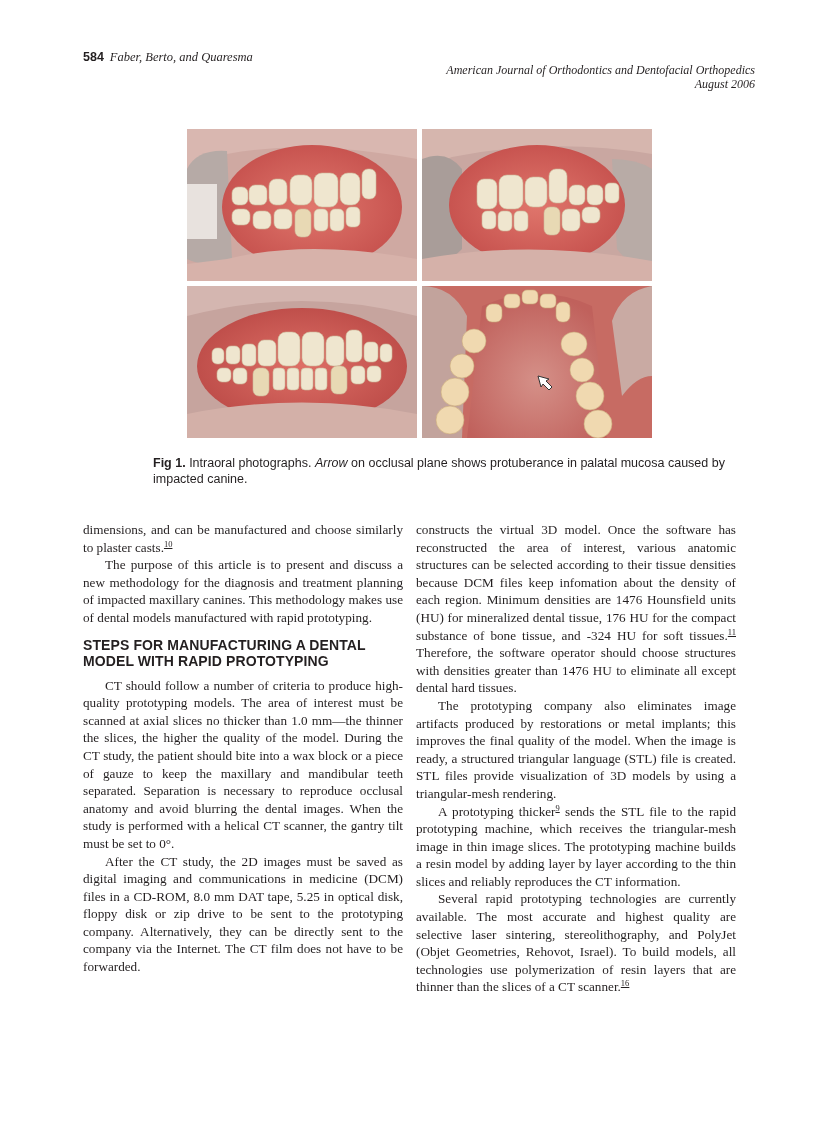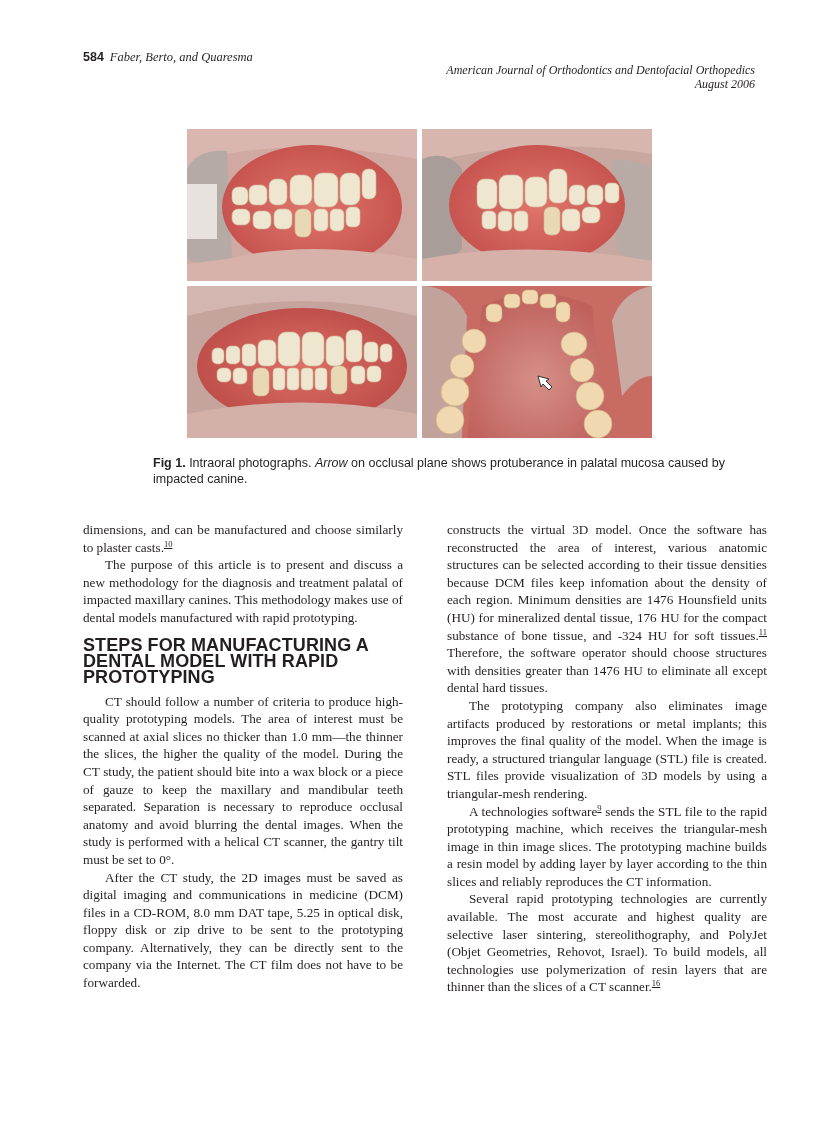--- a/index.html
+++ b/index.html
@@ -20,25 +20,25 @@
   .p3 { left: 0; top: 157px; width: 230px; height: 152px; }
   .p4 { left: 235px; top: 157px; width: 230px; height: 152px; }
 
   
   .caption { position: absolute; left: 137px; top: 455px; width: 580px; font-family: "Liberation Sans", sans-serif; font-size: 12.5px; line-height: 16px; margin-left: 16px; }
   .caption .lbl { font-weight: bold; }
 
   
   .col { position: absolute; top: 521px; width: 320px; font-family: "Liberation Serif", serif; font-size: 13.2px; line-height: 17.6px; text-align: justify; }
   .col-left { left: 83px; }
-  .col-right { left: 447px; }
+  .col-right { left: 416px; }
   .col p { margin: 0; text-indent: 0; }
   .col p.ind { text-indent: 22px; }
   .col sup { font-size: 8.5px; line-height: 0; vertical-align: 5px; text-decoration: underline; }
-  .col h2 { font-family: "Liberation Sans", sans-serif; font-weight: bold; font-size: 18px; line-height: 16px; margin: 10px 0 8px 0; text-align: left; letter-spacing: 0.1px; }
+  .col h2 { font-family: "Liberation Sans", sans-serif; font-weight: bold; font-size: 14px; line-height: 16px; margin: 10px 0 8px 0; text-align: left; letter-spacing: 0.1px; }
 </style>
 </head>
 <body>
 
 <div class="page">
 
   <div class="hdr-left">
     <span class="pg">584</span><span class="authors">Faber, Berto, and Quaresma</span>
   </div>
   <div class="hdr-right">
@@ -186,26 +186,26 @@
 
   <div class="caption">
     <span class="lbl">Fig 1.</span>
     <span>Intraoral photographs.</span>
     <i>Arrow</i>
     <span>on occlusal plane shows protuberance in palatal mucosa caused by impacted canine.</span>
   </div>
 
   <div class="col col-left">
     <p><span>dimensions, and can be manufactured and choose similarly to plaster casts.</span><sup>10</sup></p>
-    <p class="ind">The purpose of this article is to present and discuss a new methodology for the diagnosis and treatment palatal of impacted maxillary canines. This methodology makes use of dental models manufactured with rapid prototyping.</p>
+    <p class="ind">The purpose of this article is to present and discuss a new methodology for the diagnosis and treatment planning of impacted maxillary canines. This methodology makes use of dental models manufactured with rapid prototyping.</p>
     <h2>STEPS FOR MANUFACTURING A DENTAL MODEL WITH RAPID PROTOTYPING</h2>
     <p class="ind">CT should follow a number of criteria to produce high-quality prototyping models. The area of interest must be scanned at axial slices no thicker than 1.0 mm—the thinner the slices, the higher the quality of the model. During the CT study, the patient should bite into a wax block or a piece of gauze to keep the maxillary and mandibular teeth separated. Separation is necessary to reproduce occlusal anatomy and avoid blurring the dental images. When the study is performed with a helical CT scanner, the gantry tilt must be set to 0°.</p>
     <p class="ind">After the CT study, the 2D images must be saved as digital imaging and communications in medicine (DCM) files in a CD-ROM, 8.0 mm DAT tape, 5.25 in optical disk, floppy disk or zip drive to be sent to the prototyping company. Alternatively, they can be directly sent to the company via the Internet. The CT film does not have to be forwarded.</p>
   </div>
 
   <div class="col col-right">
     <p><span>constructs the virtual 3D model. Once the software has reconstructed the area of interest, various anatomic structures can be selected according to their tissue densities because DCM files keep infomation about the density of each region. Minimum densities are 1476 Hounsfield units (HU) for mineralized dental tissue, 176 HU for the compact substance of bone tissue, and -324 HU for soft tissues.</span><sup>11</sup><span> Therefore, the software operator should choose structures with densities greater than 1476 HU to eliminate all except dental hard tissues.</span></p>
     <p class="ind">The prototyping company also eliminates image artifacts produced by restorations or metal implants; this improves the final quality of the model. When the image is ready, a structured triangular language (STL) file is created. STL files provide visualization of 3D models by using a triangular-mesh rendering.</p>
-    <p class="ind"><span>A technologies software</span><sup>9</sup><span> sends the STL file to the rapid prototyping machine, which receives the triangular-mesh image in thin image slices. The prototyping machine builds a resin model by adding layer by layer according to the thin slices and reliably reproduces the CT information.</span></p>
+    <p class="ind"><span>A prototyping thicker</span><sup>9</sup><span> sends the STL file to the rapid prototyping machine, which receives the triangular-mesh image in thin image slices. The prototyping machine builds a resin model by adding layer by layer according to the thin slices and reliably reproduces the CT information.</span></p>
     <p class="ind"><span>Several rapid prototyping technologies are currently available. The most accurate and highest quality are selective laser sintering, stereolithography, and PolyJet (Objet Geometries, Rehovot, Israel). To build models, all technologies use polymerization of resin layers that are thinner than the slices of a CT scanner.</span><sup>16</sup></p>
   </div>
 
 </div>
 
 </body></html>

